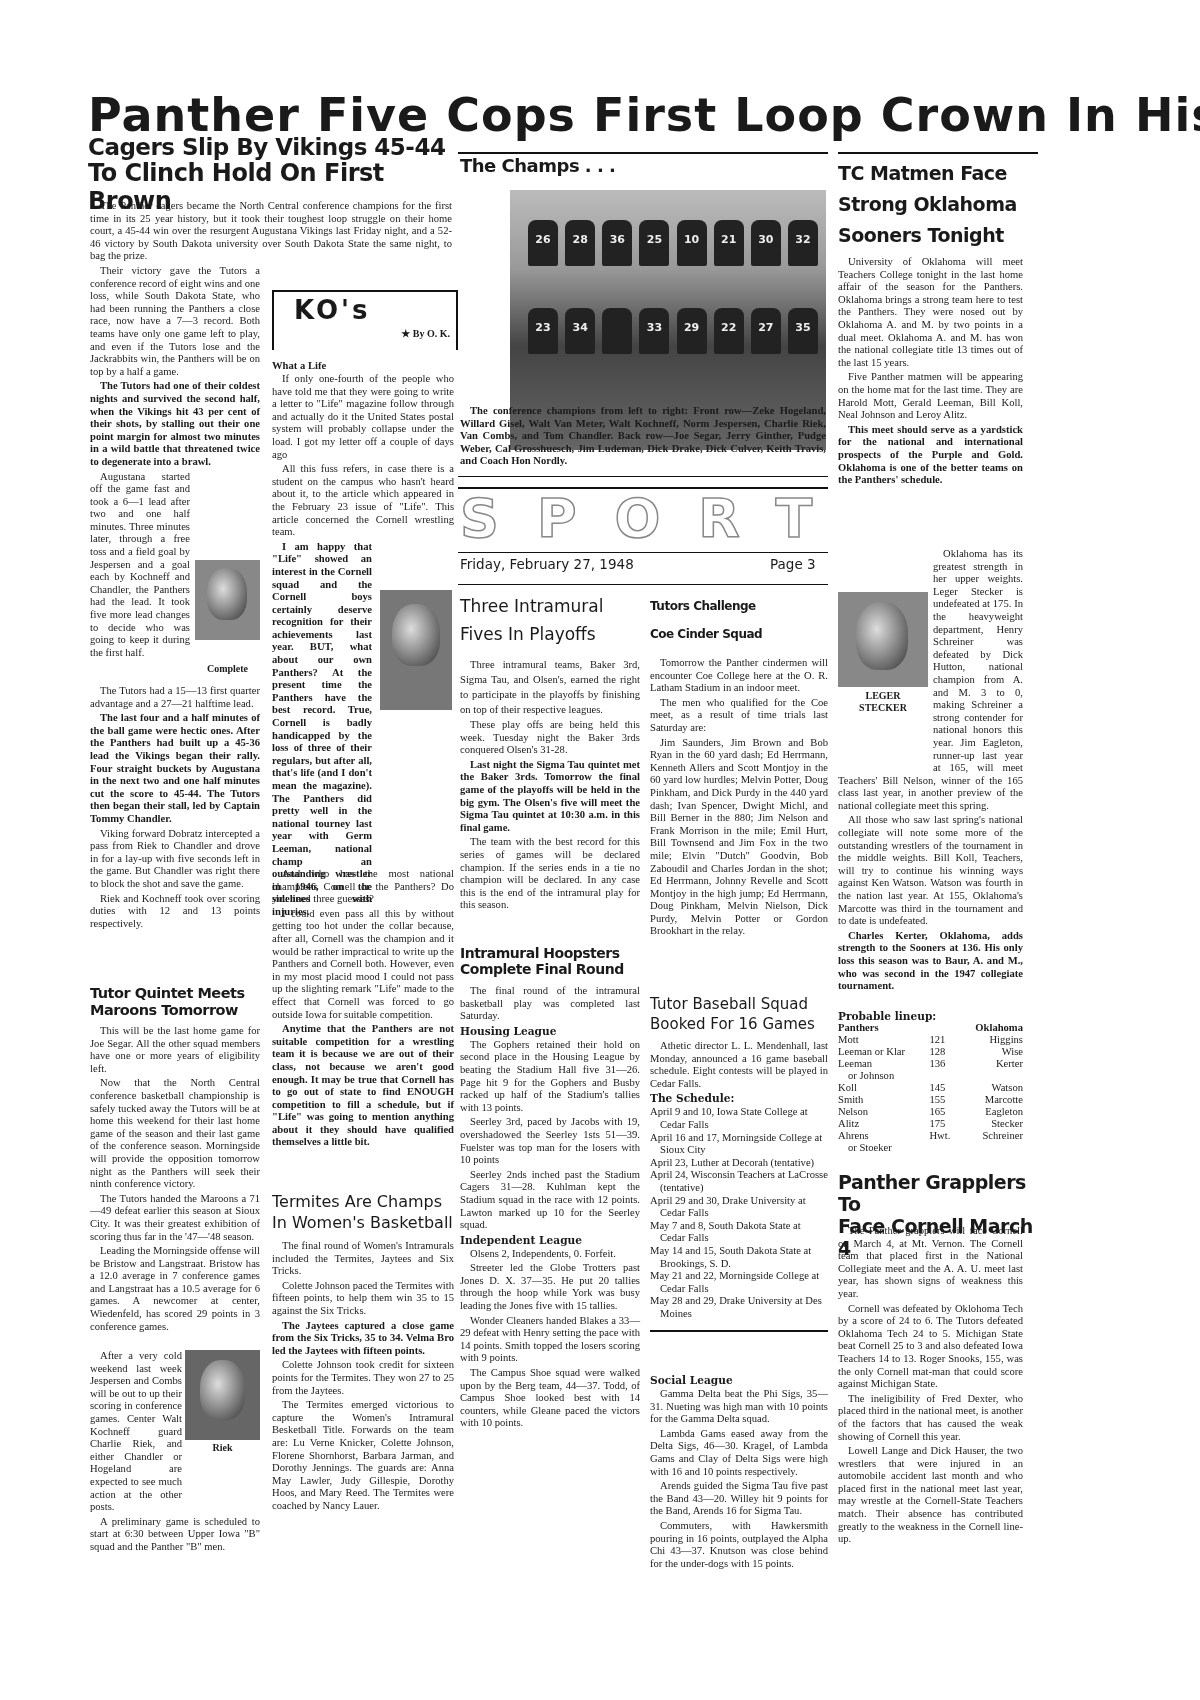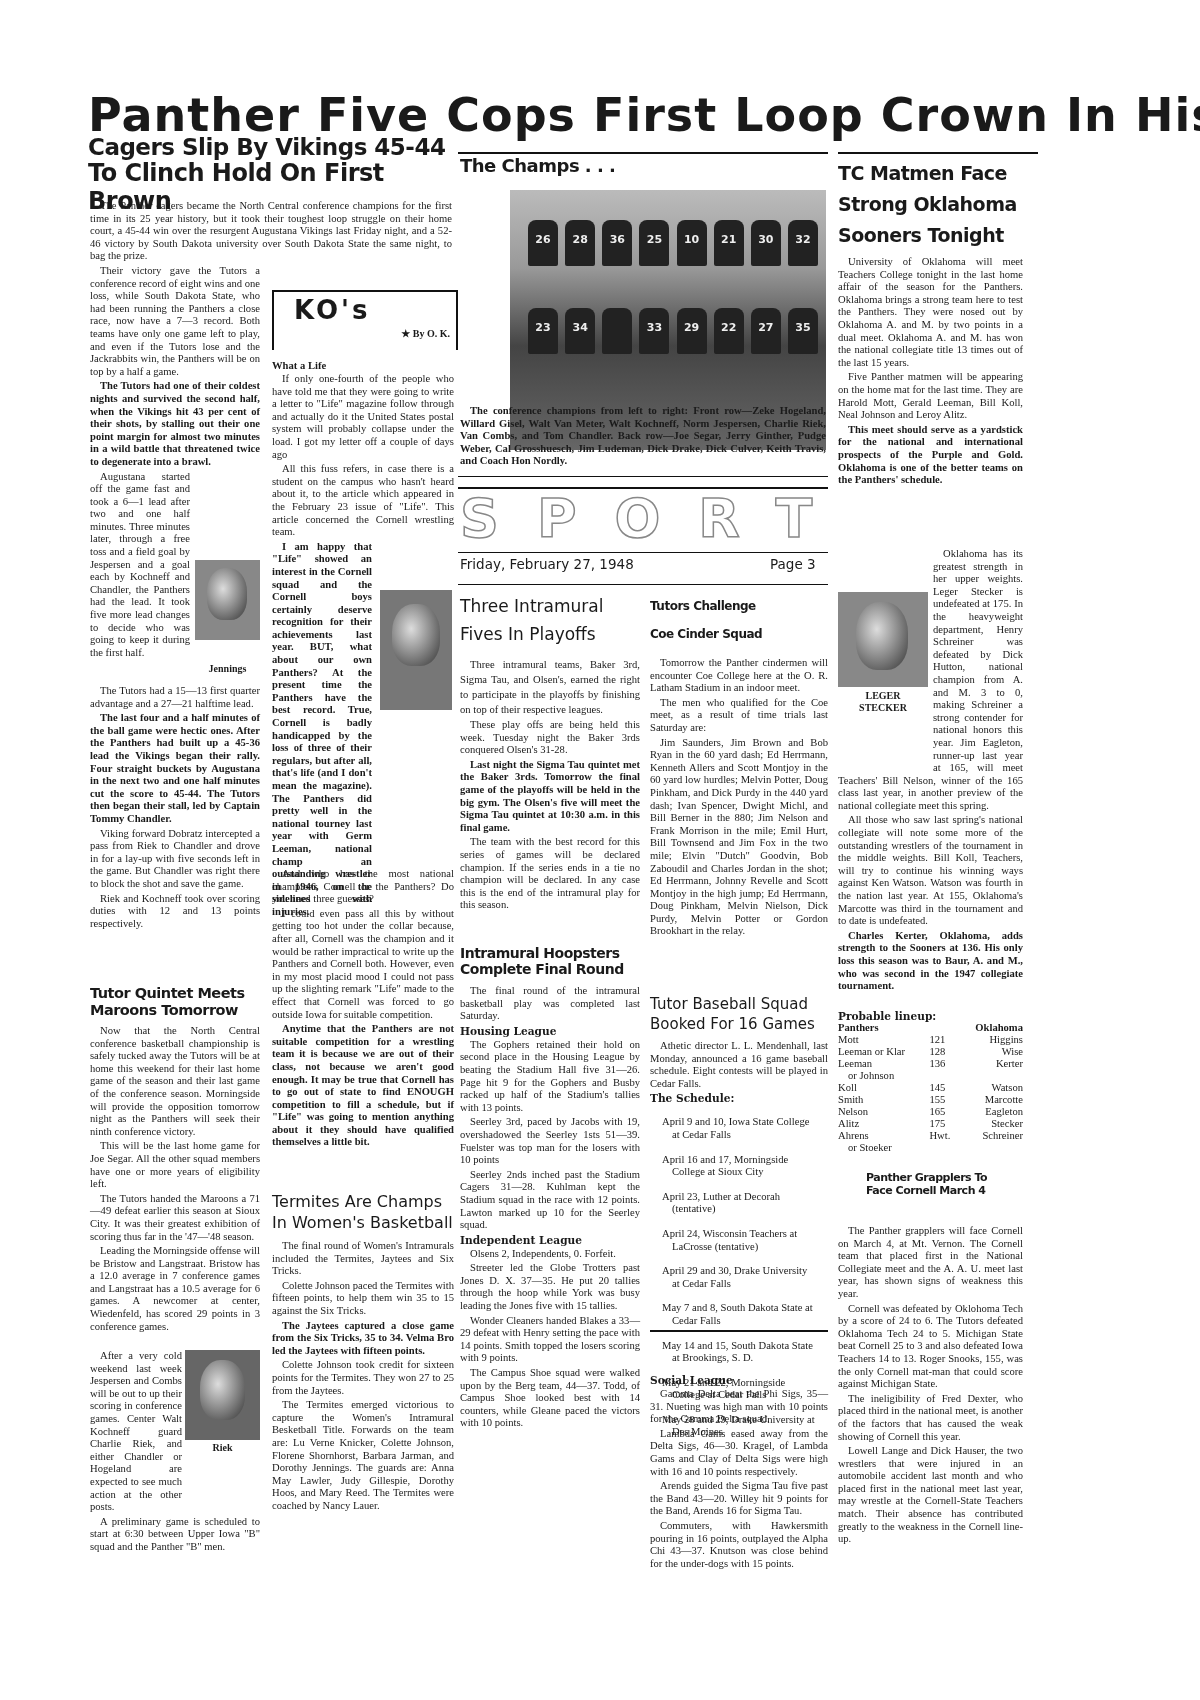--- a/index.html
+++ b/index.html
@@ -6,21 +6,21 @@
   body{width:1200px;height:1700px;position:relative;overflow:hidden;color:#1a1a1a;font-family:"DejaVu Serif","Liberation Serif",serif;}
   .abs{position:absolute;}
   .p{font-family:"Liberation Serif","DejaVu Serif",serif;font-size:10.6px;line-height:12.6px;margin:0 0 2px 0;text-align:justify;text-indent:10px;}
   .bold{font-weight:bold;}
   .hd-sans{font-family:"DejaVu Sans","Liberation Sans",sans-serif;font-weight:bold;letter-spacing:-0.5px;line-height:1.15;}
   .hd-light{font-family:"DejaVu Sans","Liberation Sans",sans-serif;font-weight:normal;line-height:1.3;}
   .rule{position:absolute;background:#111;}
   .photo{position:absolute;background:#555;overflow:hidden;}
   .photo .face{position:absolute;border-radius:45% 45% 40% 40%;background:radial-gradient(ellipse at 40% 40%,#ddd 0%,#999 40%,#333 100%);}
   .cap{font-family:"Liberation Serif",serif;font-size:10px;font-weight:bold;text-align:center;line-height:12px;}
-  .sched{font-family:"Liberation Serif",serif;font-size:10.6px;line-height:12.6px;margin:12px;padding-left:10px;text-indent:-10px;}
+  .sched{font-family:"Liberation Serif",serif;font-size:10.6px;line-height:12.6px;margin:0;padding-left:10px;text-indent:-10px;}
   .lineup td{font-family:"Liberation Serif",serif;font-size:10.6px;line-height:12px;padding:0;vertical-align:top;}
   .sports-eye{font-family:"DejaVu Sans","Liberation Sans",sans-serif;font-size:54px;letter-spacing:38px;color:transparent;-webkit-text-stroke:1.5px #888;font-weight:bold;}
 </style>
 </head>
 <body>
 
 <div class="abs hd-sans" data-name="main-headline" style="left:88px;top:88px;width:1040px;font-size:46px;letter-spacing:1px;white-space:nowrap;line-height:54px;">Panther Five Cops First Loop Crown In History</div>
 
 <div class="abs hd-sans" data-name="lead-story-headline" style="left:88px;top:134px;width:370px;font-size:23px;">
   <div data-name="headline-line">Cagers Slip By Vikings 45-44</div>
@@ -31,36 +31,36 @@
 
 <div class="abs" data-name="lead-story-body" style="left:90px;top:265px;width:170px;">
   <p class="p" data-name="paragraph">Their victory gave the Tutors a conference record of eight wins and one loss, while South Dakota State, who had been running the Panthers a close race, now have a 7—3 record. Both teams have only one game left to play, and even if the Tutors lose and the Jackrabbits win, the Panthers will be on top by a half a game.</p>
   <p class="p bold" data-name="paragraph">The Tutors had one of their coldest nights and survived the second half, when the Vikings hit 43 per cent of their shots, by stalling out their one point margin for almost two minutes in a wild battle that threatened twice to degenerate into a brawl.</p>
   <p class="p" data-name="paragraph" style="width:100px;">Augustana started off the game fast and took a 6—1 lead after two and one half minutes. Three minutes later, through a free toss and a field goal by Jespersen and a goal each by Kochneff and Chandler, the Panthers had the lead. It took five more lead changes to decide who was going to keep it during the first half.</p>
 </div>
 
 <div class="photo" data-name="kochneff-photo" style="left:195px;top:560px;width:65px;height:80px;background:#888;">
   <div class="face" data-name="portrait-face" style="left:12px;top:8px;width:40px;height:52px;"></div>
 </div>
-<div class="abs cap" data-name="kochneff-caption" style="left:195px;top:663px;width:65px;">Jennings</div>
+<div class="abs cap" data-name="kochneff-caption" style="left:195px;top:663px;width:65px;">Complete</div>
 
 <div class="abs" data-name="lead-story-body-cont" style="left:90px;top:685px;width:170px;">
   <p class="p" data-name="paragraph">The Tutors had a 15—13 first quarter advantage and a 27—21 halftime lead.</p>
   <p class="p bold" data-name="paragraph">The last four and a half minutes of the ball game were hectic ones. After the Panthers had built up a 45-36 lead the Vikings began their rally. Four straight buckets by Augustana in the next two and one half minutes cut the score to 45-44. The Tutors then began their stall, led by Captain Tommy Chandler.</p>
   <p class="p" data-name="paragraph">Viking forward Dobratz intercepted a pass from Riek to Chandler and drove in for a lay-up with five seconds left in the game. But Chandler was right there to block the shot and save the game.</p>
   <p class="p" data-name="paragraph">Riek and Kochneff took over scoring duties with 12 and 13 points respectively.</p>
 </div>
 
 <div class="abs hd-sans" data-name="maroons-headline" style="left:90px;top:985px;width:175px;font-size:14.5px;">
   <div data-name="headline-line">Tutor Quintet Meets</div>
   <div data-name="headline-line">Maroons Tomorrow</div>
 </div>
 <div class="abs" data-name="maroons-body" style="left:90px;top:1025px;width:170px;">
+  <p class="p" data-name="paragraph">This will be the last home game for Joe Segar. All the other squad members have one or more years of eligibility left.</p>
   <p class="p" data-name="paragraph">Now that the North Central conference basketball championship is safely tucked away the Tutors will be at home this weekend for their last home game of the season and their last game of the conference season. Morningside will provide the opposition tomorrow night as the Panthers will seek their ninth conference victory.</p>
-  <p class="p" data-name="paragraph">This will be the last home game for Joe Segar. All the other squad members have one or more years of eligibility left.</p>
   <p class="p" data-name="paragraph">The Tutors handed the Maroons a 71—49 defeat earlier this season at Sioux City. It was their greatest exhibition of scoring thus far in the '47—'48 season.</p>
   <p class="p" data-name="paragraph">Leading the Morningside offense will be Bristow and Langstraat. Bristow has a 12.0 average in 7 conference games and Langstraat has a 10.5 average for 6 games. A newcomer at center, Wiedenfeld, has scored 29 points in 3 conference games.</p>
 </div>
 <div class="photo" data-name="riek-photo" style="left:185px;top:1350px;width:75px;height:90px;background:#666;">
   <div class="face" data-name="portrait-face" style="left:15px;top:10px;width:45px;height:60px;"></div>
 </div>
 <div class="abs cap" data-name="riek-caption" style="left:185px;top:1442px;width:75px;">Riek</div>
 <div class="abs" data-name="maroons-body-cont" style="left:90px;top:1350px;width:170px;">
   <p class="p" data-name="paragraph" style="width:92px;">After a very cold weekend last week Jespersen and Combs will be out to up their scoring in conference games. Center Walt Kochneff guard Charlie Riek, and either Chandler or Hogeland are expected to see much action at the other posts.</p>
   <p class="p" data-name="paragraph">A preliminary game is scheduled to start at 6:30 between Upper Iowa "B" squad and the Panther "B" men.</p>
@@ -282,21 +282,21 @@
         </tr>
     <tr data-name="lineup-row">
           <td data-name="panthers-wrestler" style="padding-left:10px;white-space:nowrap;">   or Stoeker</td>
           <td></td>
           <td></td>
         </tr>
   </tbody>
     </table>
 </div>
 
-<div class="abs hd-sans" data-name="grapplers-headline" style="left:866px;top:1172px;width:200px;font-size:11px;">
+<div class="abs hd-sans" data-name="grapplers-headline" style="left:838px;top:1172px;width:200px;font-size:19px;">
   <div data-name="headline-line">Panther Grapplers To</div>
   <div data-name="headline-line">Face Cornell March 4</div>
 </div>
 <div class="abs" data-name="grapplers-body" style="left:838px;top:1213px;width:185px;margin-top:12px;">
   <p class="p" data-name="paragraph">The Panther grapplers will face Cornell on March 4, at Mt. Vernon. The Cornell team that placed first in the National Collegiate meet and the A. A. U. meet last year, has shown signs of weakness this year.</p>
   <p class="p" data-name="paragraph">Cornell was defeated by Oklohoma Tech by a score of 24 to 6. The Tutors defeated Oklahoma Tech 24 to 5. Michigan State beat Cornell 25 to 3 and also defeated Iowa Teachers 14 to 13. Roger Snooks, 155, was the only Cornell mat-man that could score against Michigan State.</p>
   <p class="p" data-name="paragraph">The ineligibility of Fred Dexter, who placed third in the national meet, is another of the factors that has caused the weak showing of Cornell this year.</p>
   <p class="p" data-name="paragraph">Lowell Lange and Dick Hauser, the two wrestlers that were injured in an automobile accident last month and who placed first in the national meet last year, may wrestle at the Cornell-State Teachers match. Their absence has contributed greatly to the weakness in the Cornell line-up.</p>
 </div>
 

